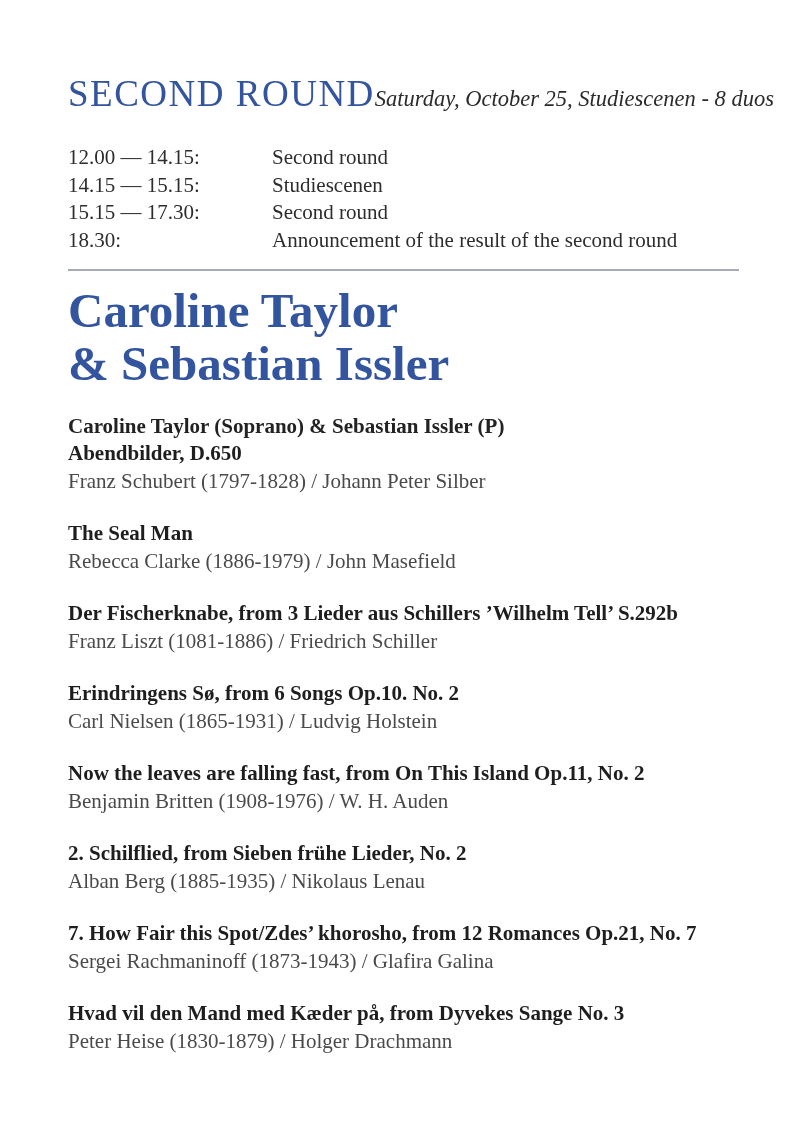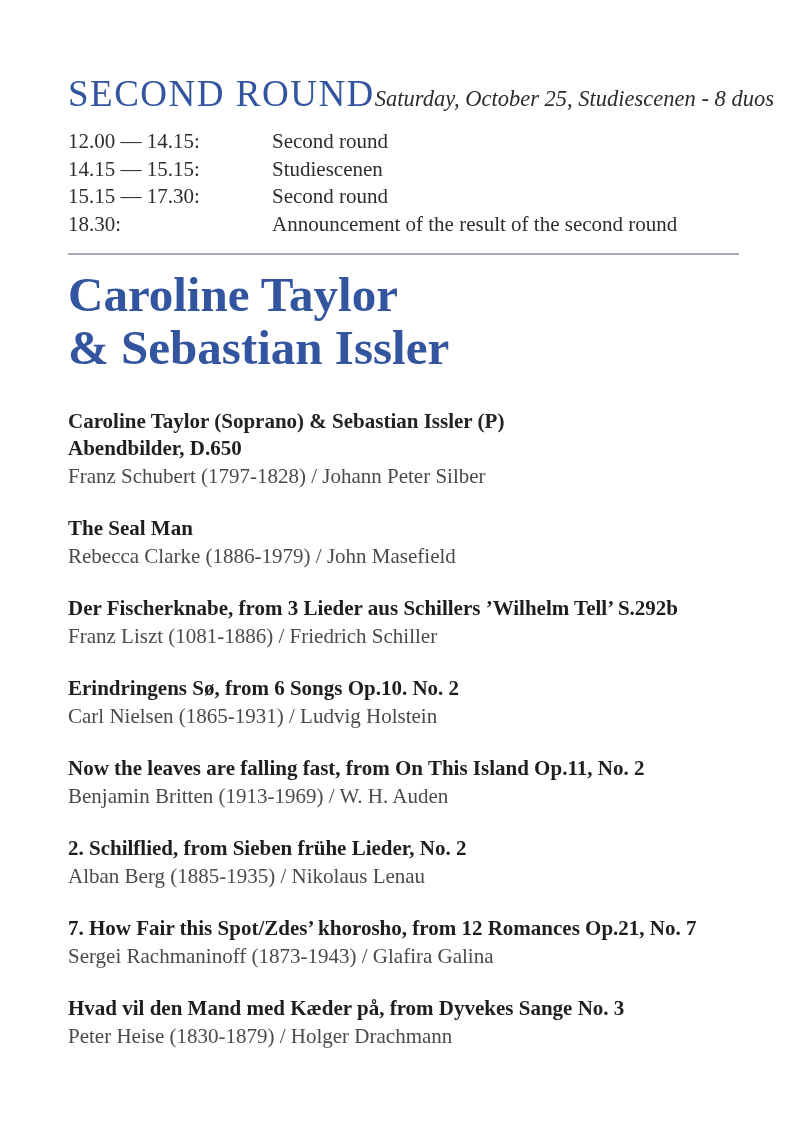--- a/index.html
+++ b/index.html
@@ -38,21 +38,21 @@
   }
   .round-subtitle {
     font-style: italic;
     font-size: 22.5px;
     color: #2b2b2b;
     white-space: nowrap;
   }
 
   
   .schedule {
-    margin-top: 16px;
+    margin-top: 32px;
   }
   .schedule-row {
     display: flex;
     font-size: 21px;
     line-height: 27.5px;
     color: #2d2d2d;
   }
   .schedule-time {
     flex: 0 0 204px;
   }
@@ -67,21 +67,21 @@
 
   
   .duo-title {
     margin: 13px 0 0 0;
     font-size: 49px;
     line-height: 53px;
     font-weight: bold;
     color: #33549e;
   }
   .performers {
-    margin-top: 34px;
+    margin-top: 23px;
     font-size: 21px;
     line-height: 27px;
     font-weight: bold;
     color: #222222;
   }
 
   
   .program {
   }
   .entry {
@@ -157,21 +157,21 @@
       <p class="entry-credit">Franz Liszt (1081-1886) / Friedrich Schiller</p>
     </div>
 
     <div class="entry">
       <p class="entry-title">Erindringens Sø, from 6 Songs Op.10. No. 2</p>
       <p class="entry-credit">Carl Nielsen (1865-1931) / Ludvig Holstein</p>
     </div>
 
     <div class="entry">
       <p class="entry-title">Now the leaves are falling fast, from On This Island Op.11, No. 2</p>
-      <p class="entry-credit">Benjamin Britten (1913-1969) / W. H. Auden</p>
+      <p class="entry-credit">Benjamin Britten (1908-1976) / W. H. Auden</p>
     </div>
 
     <div class="entry">
       <p class="entry-title">2. Schilflied, from Sieben frühe Lieder, No. 2</p>
       <p class="entry-credit">Alban Berg (1885-1935) / Nikolaus Lenau</p>
     </div>
 
     <div class="entry">
       <p class="entry-title">7. How Fair this Spot/Zdes’ khorosho, from 12 Romances Op.21, No. 7</p>
       <p class="entry-credit">Sergei Rachmaninoff (1873-1943) / Glafira Galina</p>

